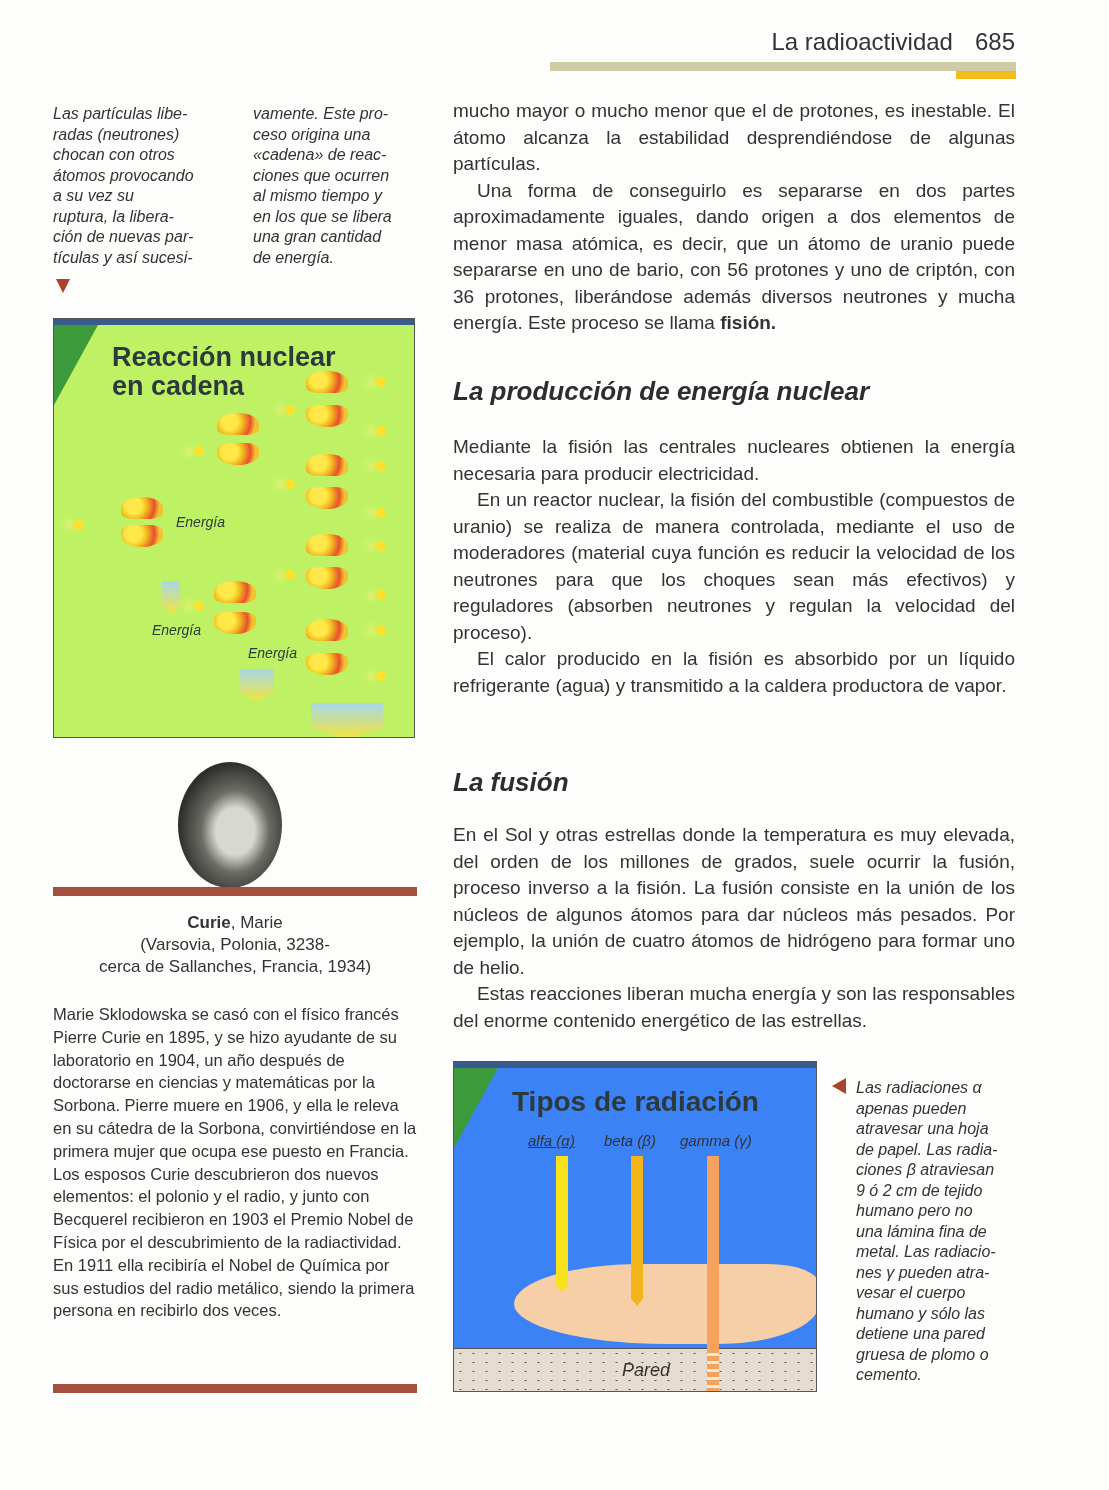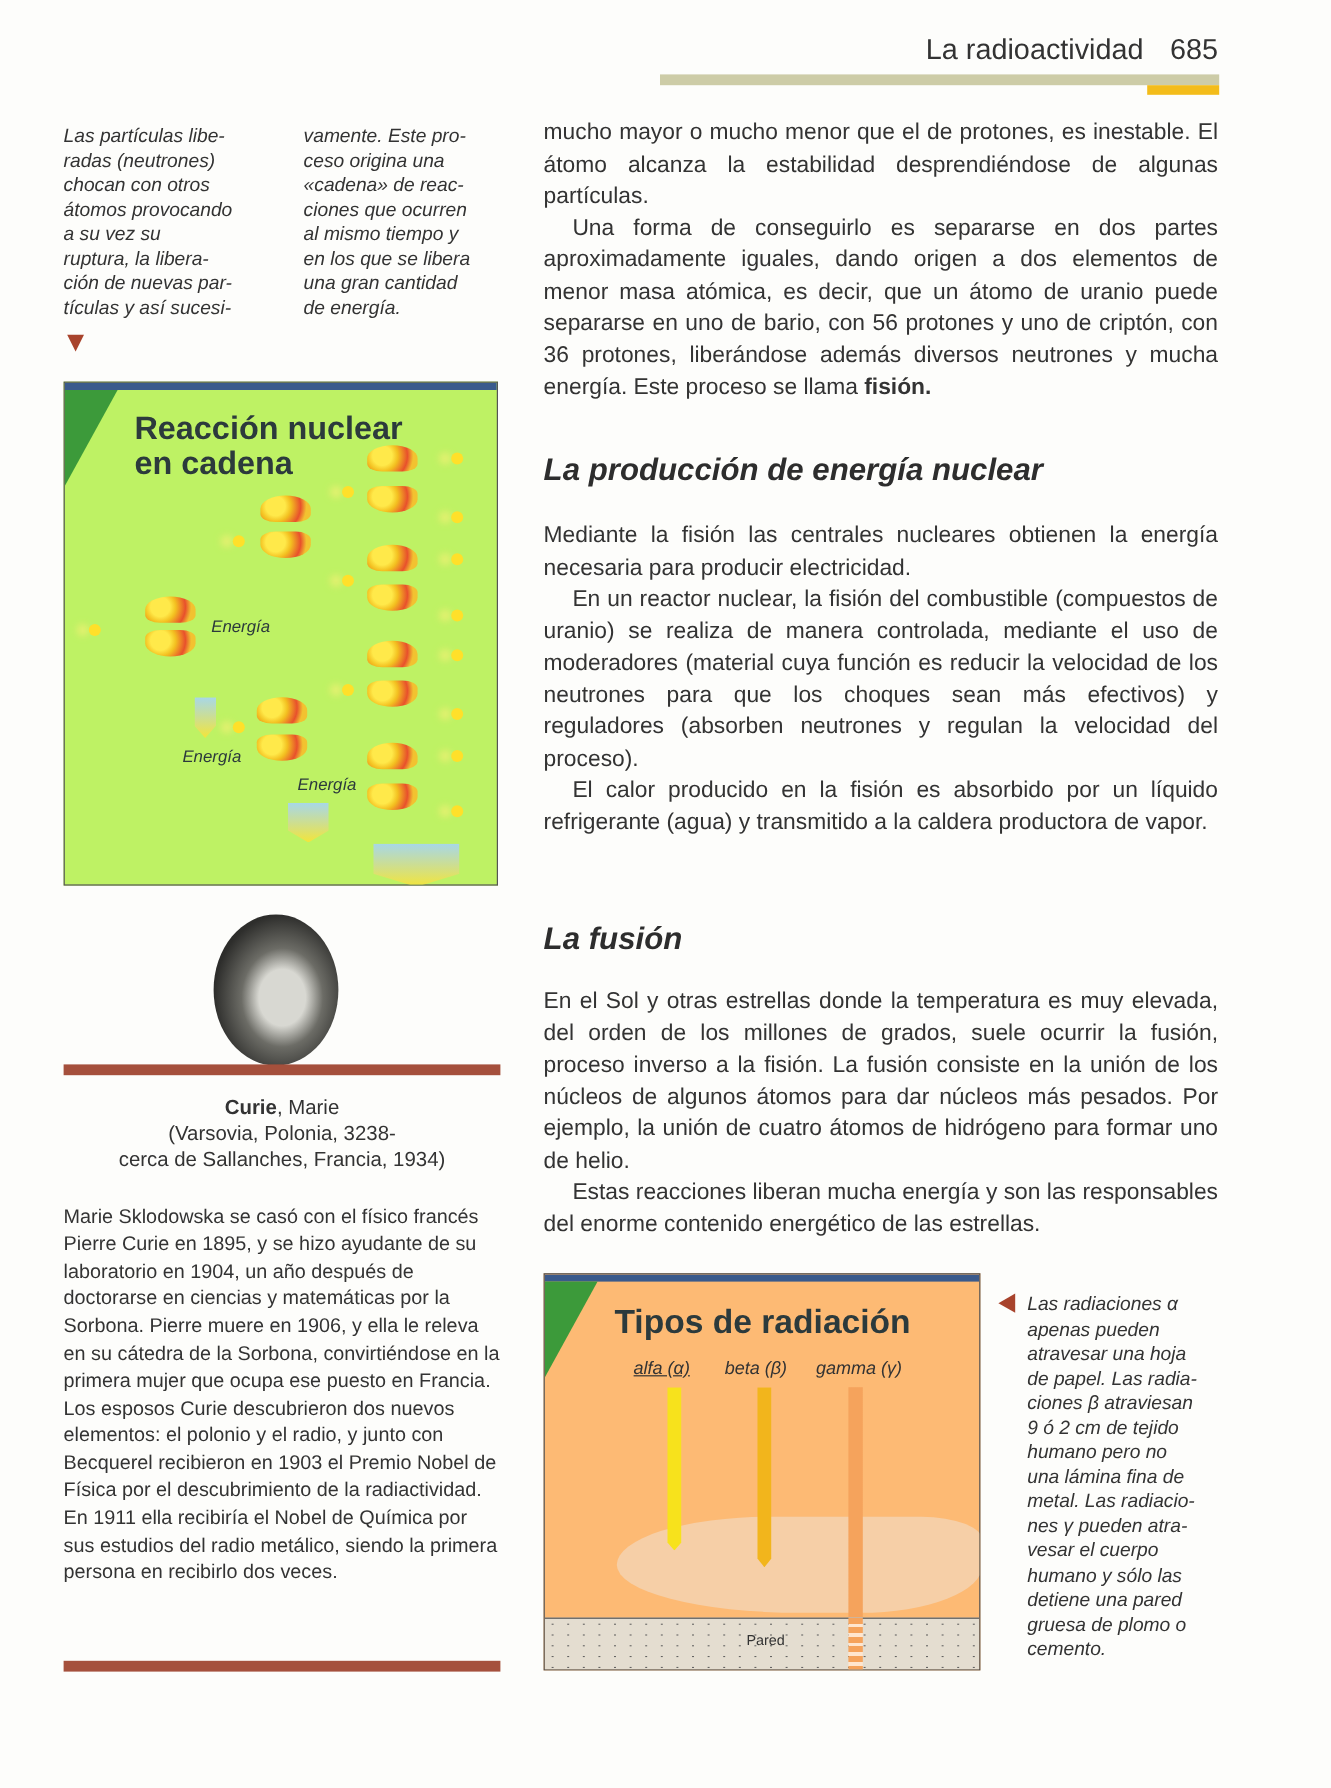--- a/index.html
+++ b/index.html
@@ -39,29 +39,29 @@
   .energy-lbl { position: absolute; font-style: italic; font-size: 14px; color: #2c3a3c; }
   .arrow-e { position: absolute; background: linear-gradient(#a7d7e8, #f3e53a); clip-path: polygon(0 0, 100% 0, 100% 70%, 50% 100%, 0 70%); }
 
   
   .portrait { left: 178px; top: 762px; width: 104px; height: 126px; border-radius: 50%; background: radial-gradient(ellipse at 55% 55%, #d8d8d2 0 24%, #6c6c66 42%, #2e2e2c 70%, #1a1a1a 100%); }
   .red-rule { left: 53px; width: 364px; height: 9px; background: #a5503c; }
   .bio-head { left: 53px; top: 912px; width: 364px; text-align: center; font-size: 17px; line-height: 22px; color: #333; white-space: pre-line; }
   .bio-text { left: 53px; top: 1003px; width: 364px; font-size: 16.5px; line-height: 22.8px; color: #333; }
 
   
-  .panel2 { left: 453px; top: 1061px; width: 364px; height: 331px; background: #fdba74; border: 1px solid #555; box-sizing: border-box; overflow: hidden; }
+  .panel2 { left: 453px; top: 1061px; width: 364px; height: 331px; background: #3b82f6; border: 1px solid #555; box-sizing: border-box; overflow: hidden; }
   .panel2 .topbar { position: absolute; left: 0; top: 0; width: 100%; height: 6px; background: #3a5a8c; }
   .panel2 .corner { border-top: 80px solid #3c9a3a; border-right: 44px solid transparent; }
   .panel2 .title { position: absolute; left: 58px; top: 24px; font-size: 28px; font-weight: bold; color: #2c3a3c; }
   .ray-lbl { position: absolute; top: 70px; font-style: italic; font-size: 15px; color: #333; }
   .ray { position: absolute; width: 12px; }
   .hand { position: absolute; left: 60px; top: 202px; width: 305px; height: 80px; background: #f6cfa7; border-radius: 50% 20% 40% 60% / 60% 30% 60% 60%; }
   .wall { position: absolute; left: 0; top: 286px; width: 100%; height: 45px; background: #e4ddd0; background-image: radial-gradient(#555 0.8px, transparent 1.2px); background-size: 13px 9px; border-top: 1px solid #555; }
-  .wall-lbl { position: absolute; left: 168px; top: 298px; font-size: 12px; color: #333; }
+  .wall-lbl { position: absolute; left: 168px; top: 298px; font-style: italic; font-size: 18px; color: #333; }
 
   .tri-left { left: 832px; top: 1078px; width: 0; height: 0; border-top: 8px solid transparent; border-bottom: 8px solid transparent; border-right: 14px solid #a8432c; }
   .note-c { left: 856px; top: 1078px; width: 165px; }
 </style>
 </head>
 <body>
 
 <div class="abs running-head">
   <span>La radioactividad</span><span class="pg">685</span>
 </div>

